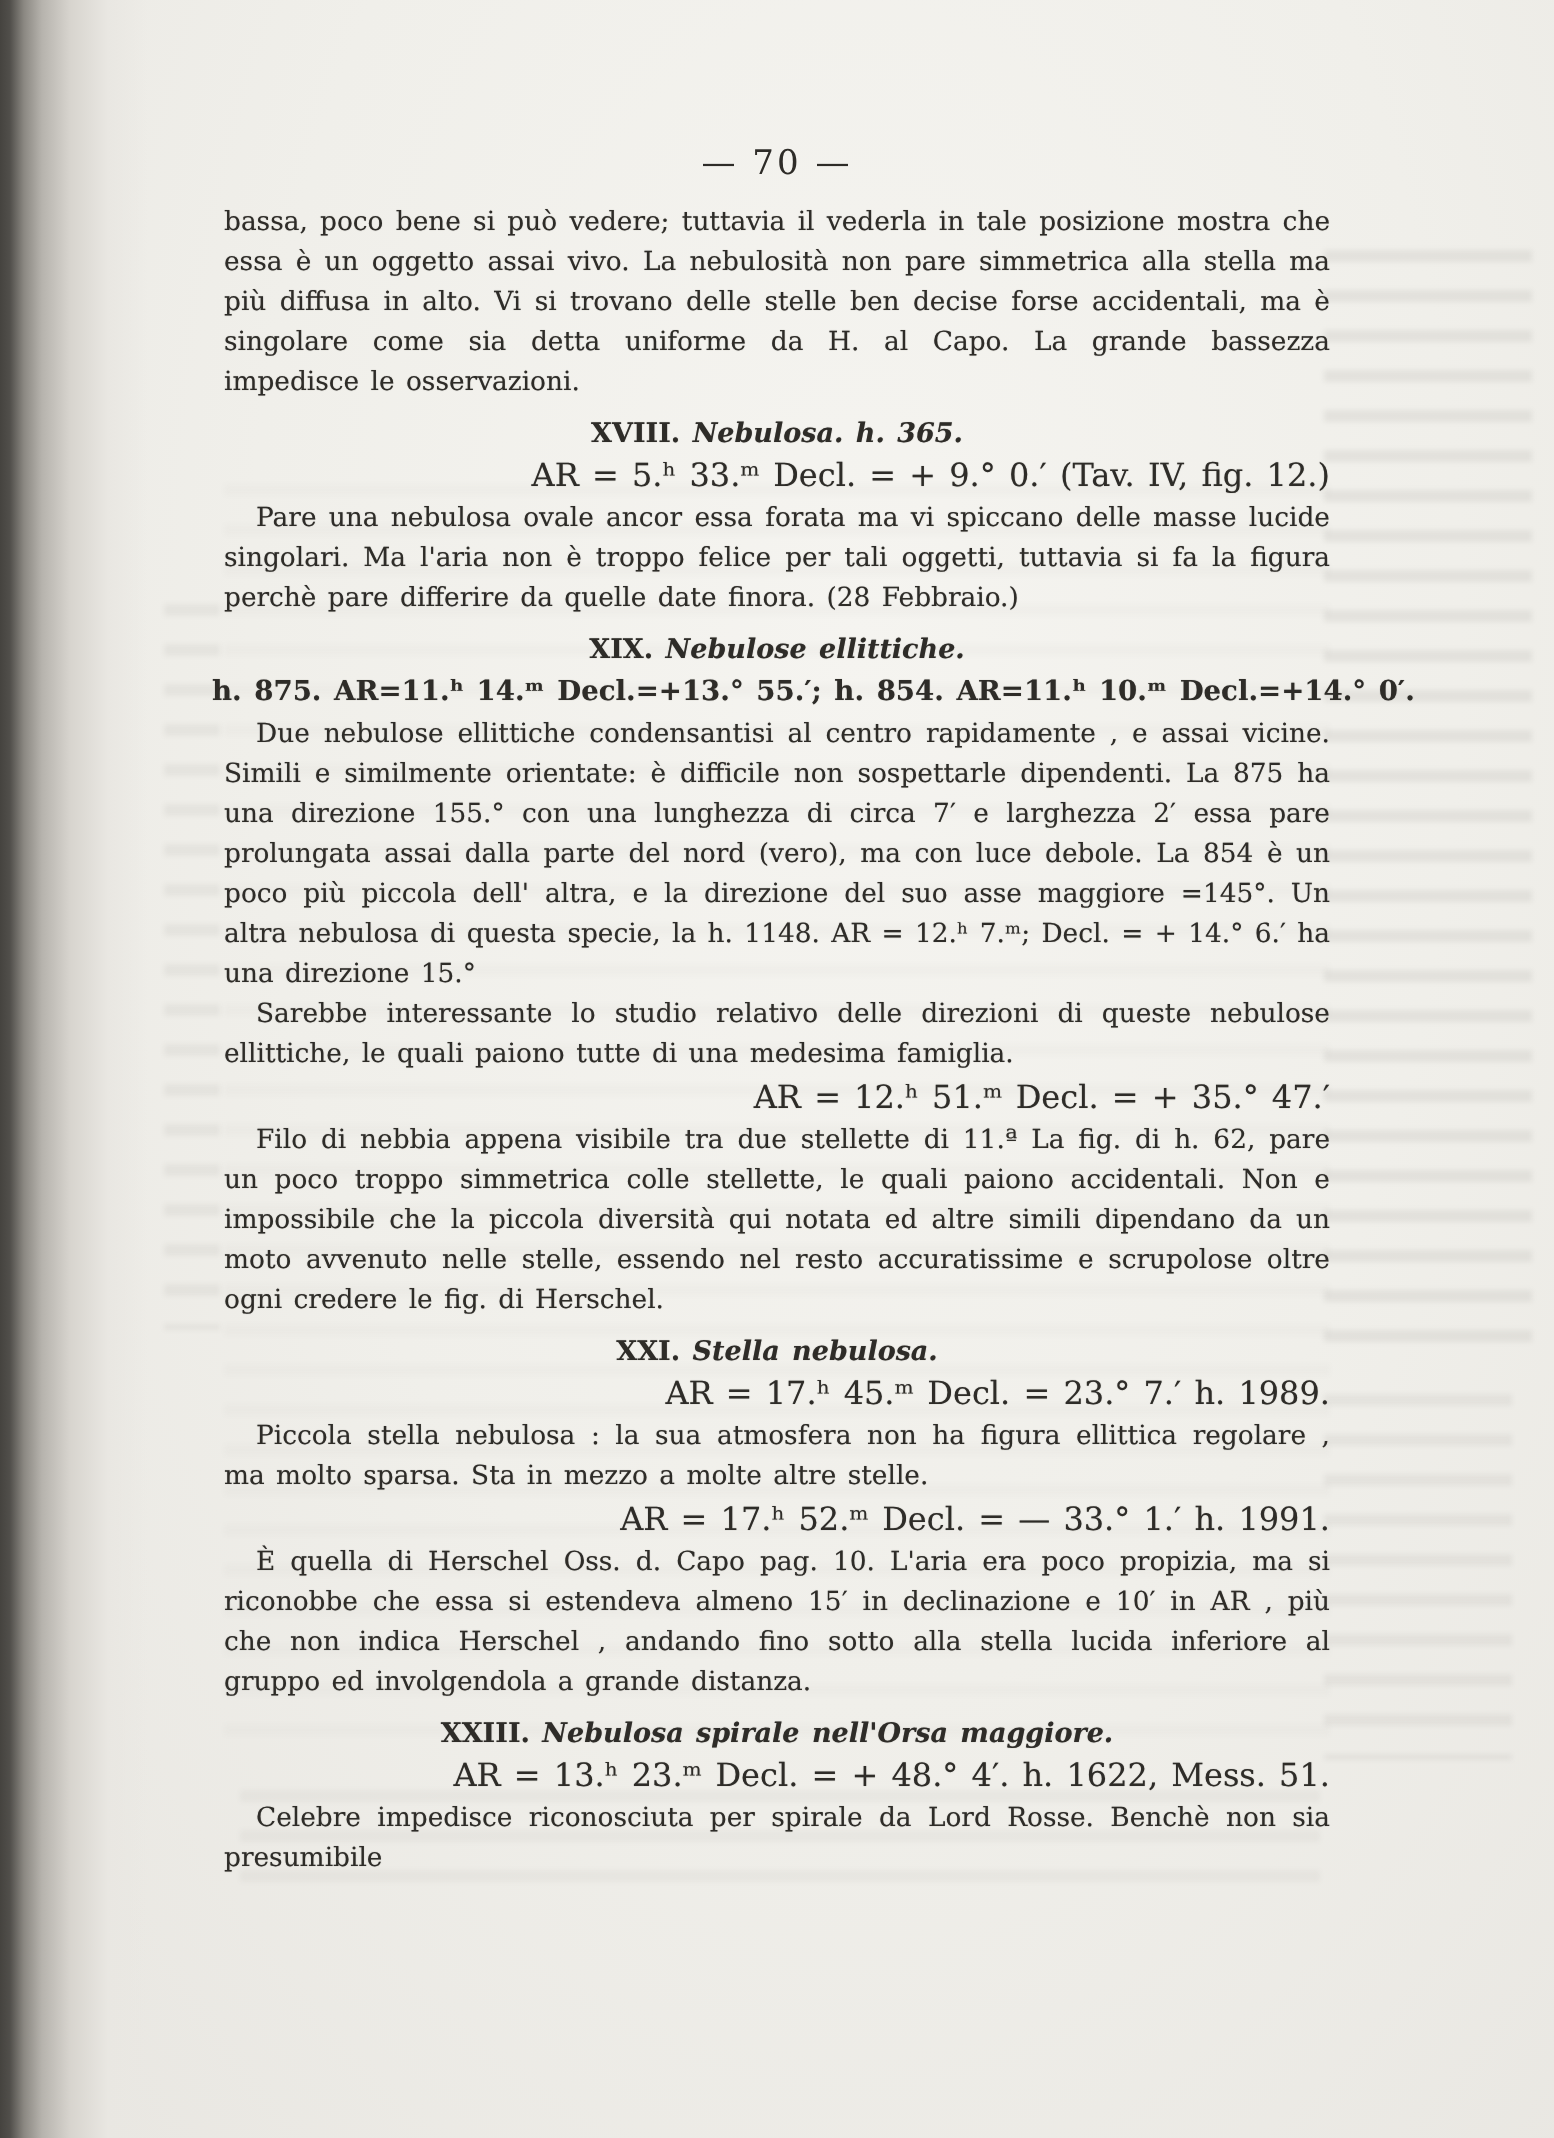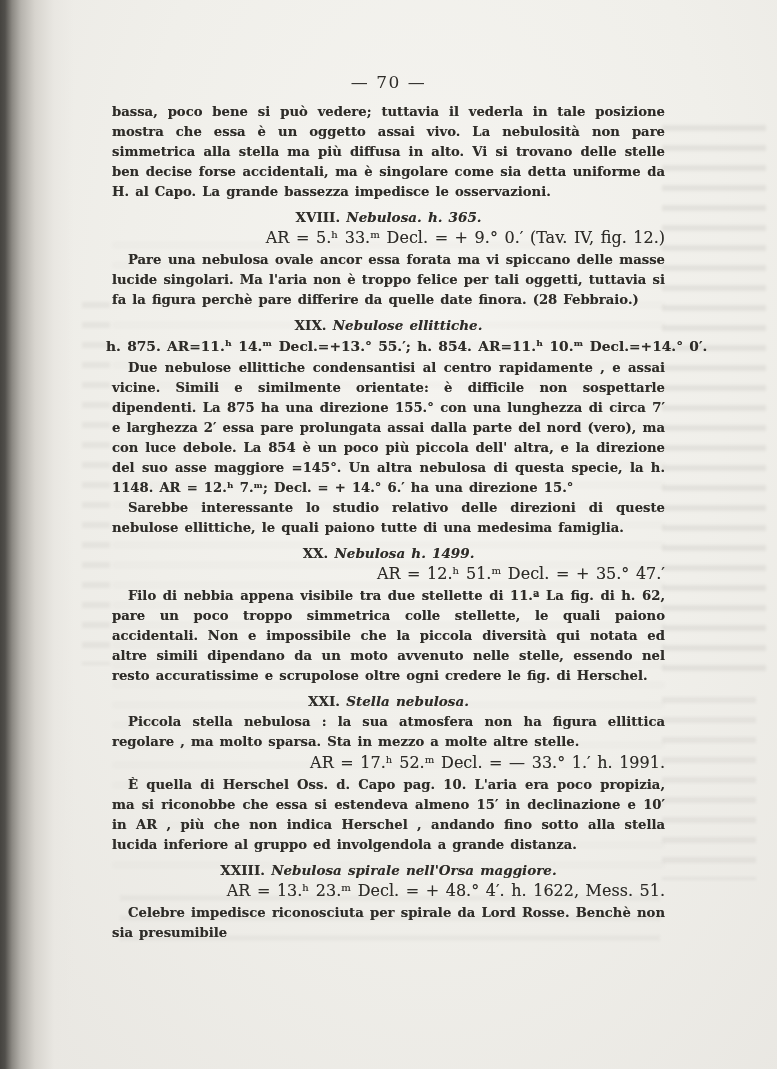--- a/index.html
+++ b/index.html
@@ -29,21 +29,21 @@
     position:absolute;top:72px;left:112px;width:553px;
     text-align:center;font-size:17px;letter-spacing:1.5px;
     color:#2e2c28;
   }
   .content{
     position:absolute;left:112px;top:102px;width:553px;
     color:#2e2c28;font-size:13.2px;line-height:20px;
     text-align:justify;word-spacing:1.5px;
     text-shadow:0 0 .5px rgba(46,44,40,.45);
   }
-  .para{margin:0;font-weight:bold;}
+  .para{margin:0;}
   .para.indent{text-indent:16px;}
   .heading{
     text-align:center;margin-top:5px;margin-bottom:1px;
     font-size:13.5px;white-space:nowrap;font-weight:bold;
   }
   .heading .title{font-style:italic;}
   .ar-line{
     text-align:right;font-weight:normal;font-size:16px;
     margin:1px 0 2px;white-space:nowrap;
     font-family:"DejaVu Serif","DejaVu Sans",serif;
@@ -70,23 +70,23 @@
 
 <div class="content" id="content">
     <p class="para">bassa, poco bene si può vedere; tuttavia il vederla in tale posizione mostra che essa è un oggetto assai vivo. La nebulosità non pare simmetrica alla stella ma più diffusa in alto. Vi si trovano delle stelle ben decise forse accidentali, ma è singolare come sia detta uniforme da H. al Capo. La grande bassezza impedisce le osservazioni.</p>
     <div class="heading"><span>XVIII.</span> <span class="title">Nebulosa. h. 365.</span></div>
     <div class="ar-line">AR = 5.ʰ 33.ᵐ Decl. = + 9.° 0.′ (Tav. IV, fig. 12.)</div>
     <p class="para indent">Pare una nebulosa ovale ancor essa forata ma vi spiccano delle masse lucide singolari. Ma l'aria non è troppo felice per tali oggetti, tuttavia si fa la figura perchè pare differire da quelle date finora. (28 Febbraio.)</p>
     <div class="heading"><span>XIX.</span> <span class="title">Nebulose ellittiche.</span></div>
     <div class="data-line">h. 875. AR=11.ʰ 14.ᵐ Decl.=+13.° 55.′; h. 854. AR=11.ʰ 10.ᵐ Decl.=+14.° 0′.</div>
     <p class="para indent">Due nebulose ellittiche condensantisi al centro rapidamente , e assai vicine. Simili e similmente orientate: è difficile non sospettarle dipendenti. La 875 ha una direzione 155.° con una lunghezza di circa 7′ e larghezza 2′ essa pare prolungata assai dalla parte del nord (vero), ma con luce debole. La 854 è un poco più piccola dell' altra, e la direzione del suo asse maggiore =145°. Un altra nebulosa di questa specie, la h. 1148. AR = 12.ʰ 7.ᵐ; Decl. = + 14.° 6.′ ha una direzione 15.°</p>
     <p class="para indent">Sarebbe interessante lo studio relativo delle direzioni di queste nebulose ellittiche, le quali paiono tutte di una medesima famiglia.</p>
-    <div class="heading"><span>XX.</span> <span class="title">Nebulosa h. 1499.</span></div>
     <div class="ar-line">AR = 12.ʰ 51.ᵐ Decl. = + 35.° 47.′</div>
     <p class="para indent">Filo di nebbia appena visibile tra due stellette di 11.ª La fig. di h. 62, pare un poco troppo simmetrica colle stellette, le quali paiono accidentali. Non e impossibile che la piccola diversità qui notata ed altre simili dipendano da un moto avvenuto nelle stelle, essendo nel resto accuratissime e scrupolose oltre ogni credere le fig. di Herschel.</p>
     <div class="heading"><span>XXI.</span> <span class="title">Stella nebulosa.</span></div>
+    <div class="ar-line">AR = 17.ʰ 45.ᵐ Decl. = 23.° 7.′ h. 1989.</div>
     <p class="para indent">Piccola stella nebulosa : la sua atmosfera non ha figura ellittica regolare , ma molto sparsa. Sta in mezzo a molte altre stelle.</p>
     <div class="ar-line">AR = 17.ʰ 52.ᵐ Decl. = — 33.° 1.′ h. 1991.</div>
     <p class="para indent">È quella di Herschel Oss. d. Capo pag. 10. L'aria era poco propizia, ma si riconobbe che essa si estendeva almeno 15′ in declinazione e 10′ in AR , più che non indica Herschel , andando fino sotto alla stella lucida inferiore al gruppo ed involgendola a grande distanza.</p>
     <div class="heading"><span>XXIII.</span> <span class="title">Nebulosa spirale nell'Orsa maggiore.</span></div>
     <div class="ar-line">AR = 13.ʰ 23.ᵐ Decl. = + 48.° 4′. h. 1622, Mess. 51.</div>
     <p class="para indent">Celebre impedisce riconosciuta per spirale da Lord Rosse. Benchè non sia presumibile</p>
   </div>
 
 </body></html>

